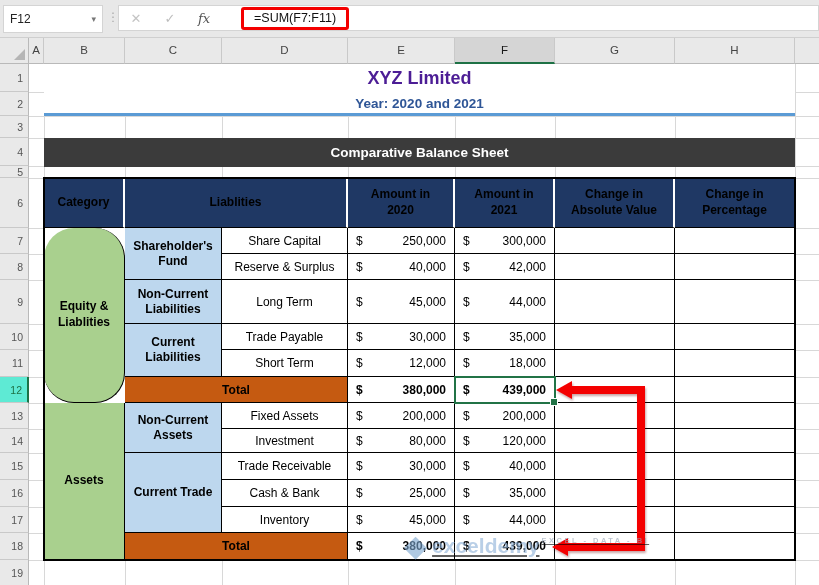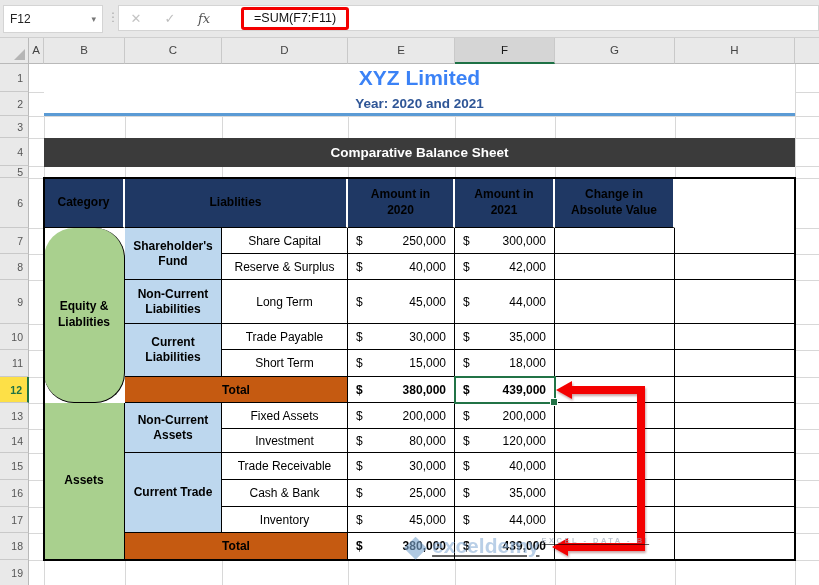--- a/index.html
+++ b/index.html
@@ -22,28 +22,28 @@
   
   .ch{position:absolute;top:38px;height:26px;box-sizing:border-box;background:#E9E9E9;color:#444;
       font-size:11.5px;text-align:center;line-height:25px;border-right:1px solid #C9C9C9;border-bottom:1px solid #B9B9B9;}
   .ch.sel{background:#D5D5D5;color:#1a1a1a;border-bottom:2.5px solid #1E7145;}
   .corner{position:absolute;left:0;top:38px;width:29px;height:26px;background:#E9E9E9;border-right:1px solid #B9B9B9;border-bottom:1px solid #B9B9B9;box-sizing:border-box;}
   .corner:after{content:"";position:absolute;right:3px;bottom:3px;width:0;height:0;
                 border-left:11px solid transparent;border-bottom:11px solid #B5B5B5;}
   .rh{position:absolute;left:0;width:29px;box-sizing:border-box;background:#E9E9E9;color:#555;font-size:10.5px;
       display:flex;align-items:center;justify-content:flex-end;padding-right:5px;
       border-right:1px solid #B9B9B9;border-bottom:1px solid #C9C9C9;}
-  .rh.sel{background:#fde047;color:#1E7145;font-weight:700;border-right:2.5px solid #1E7145;}
+  .rh.sel{background:#5eead4;color:#1E7145;font-weight:400;border-right:2.5px solid #1E7145;}
   
   .sheet-bg{position:absolute;left:29px;top:64px;width:790px;height:521px;background:#fff;}
   .gl{position:absolute;background:#D8D8D8;}
   
   .titleblock{position:absolute;left:44px;top:64px;width:751px;height:49px;background:#fff;}
   .t-company{position:absolute;left:44px;top:64px;width:751px;height:28px;display:flex;align-items:center;justify-content:center;
-             font-size:21px;font-weight:700;color:#3b82f6;}
+             font-size:18px;font-weight:700;color:#4c1d95;}
   .t-period{position:absolute;left:44px;top:92px;width:751px;height:22px;display:flex;align-items:center;justify-content:center;
             font-size:13.5px;font-weight:700;color:#2E5596;}
   .t-line{position:absolute;left:44px;top:113px;width:751px;height:3px;background:#5B9BD5;}
   .t-band{position:absolute;left:44px;top:138px;width:751px;height:29px;background:#3B3B3B;display:flex;align-items:center;justify-content:center;
           font-size:13.5px;font-weight:700;color:#fff;}
   
   .xtable{position:absolute;left:44px;top:178px;display:grid;
           grid-template-columns:81px 97px 126px 107px 100px 120px 120px;
           grid-template-rows:50px 26px 26px 44px 26px 27px 26px 26px 24px 27px 27px 26px 27px;
           outline:2px solid #000;outline-offset:-1px;background:#fff;}
@@ -166,20 +166,23 @@
     <div class="th" style="grid-area:1/2/2/4;">Liablities</div>
     <div class="th" style="grid-area:1/4/2/5;">
         <span class="w">Amount in 2020</span>
       </div>
     <div class="th" style="grid-area:1/5/2/6;">
         <span class="w">Amount in 2021</span>
       </div>
     <div class="th" style="grid-area:1/6/2/7;">
         <span class="w wide">Change in Absolute Value</span>
       </div>
+    <div class="th last" style="grid-area:1/7/2/8;">
+        <span class="w">Change in Percentage</span>
+      </div>
 
     <div class="cat" style="grid-area:2/1/8/2;border-radius:30px;">Equity &amp; Liablities</div>
     <div class="grp" style="grid-area:2/2/4/3;">Shareholder's Fund</div>
     <div class="part" style="grid-area:2/3/3/4;">Share Capital</div>
     <div class="amt" style="grid-area:2/4/3/5;">
         <span class="cur">$</span>
         <span class="num">250,000</span>
       </div>
     <div class="amt" style="grid-area:2/5/3/6;">
         <span class="cur">$</span>
@@ -222,21 +225,21 @@
     <div class="amt" style="grid-area:5/5/6/6;">
         <span class="cur">$</span>
         <span class="num">35,000</span>
       </div>
     <div style="grid-area:5/6/6/7;"></div>
     <div style="grid-area:5/7/6/8;"></div>
 
     <div class="part" style="grid-area:6/3/7/4;">Short Term</div>
     <div class="amt" style="grid-area:6/4/7/5;">
         <span class="cur">$</span>
-        <span class="num">15,000</span>
+        <span class="num">12,000</span>
       </div>
     <div class="amt" style="grid-area:6/5/7/6;">
         <span class="cur">$</span>
         <span class="num">18,000</span>
       </div>
     <div style="grid-area:6/6/7/7;"></div>
     <div style="grid-area:6/7/7/8;"></div>
 
     <div class="totalbar" style="grid-area:7/2/8/4;">Total</div>
     <div class="amt bold" style="grid-area:7/4/8/5;">

